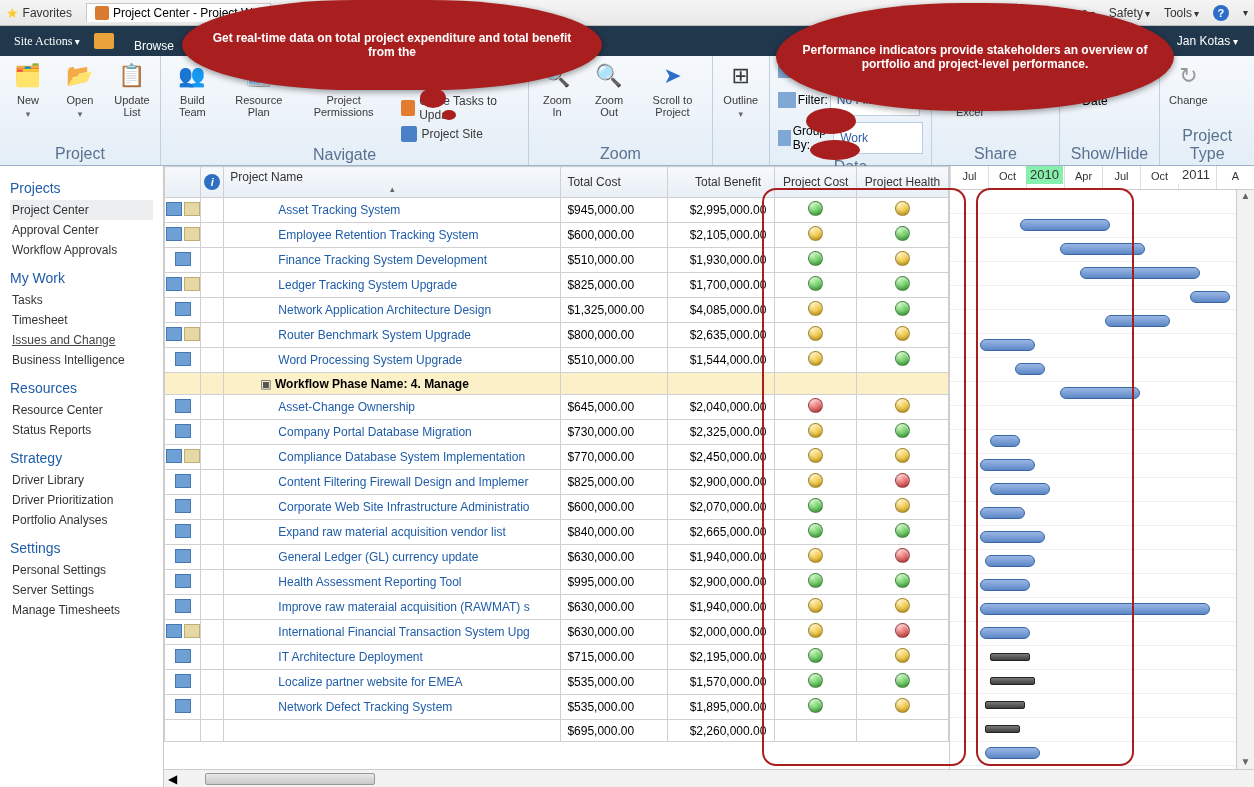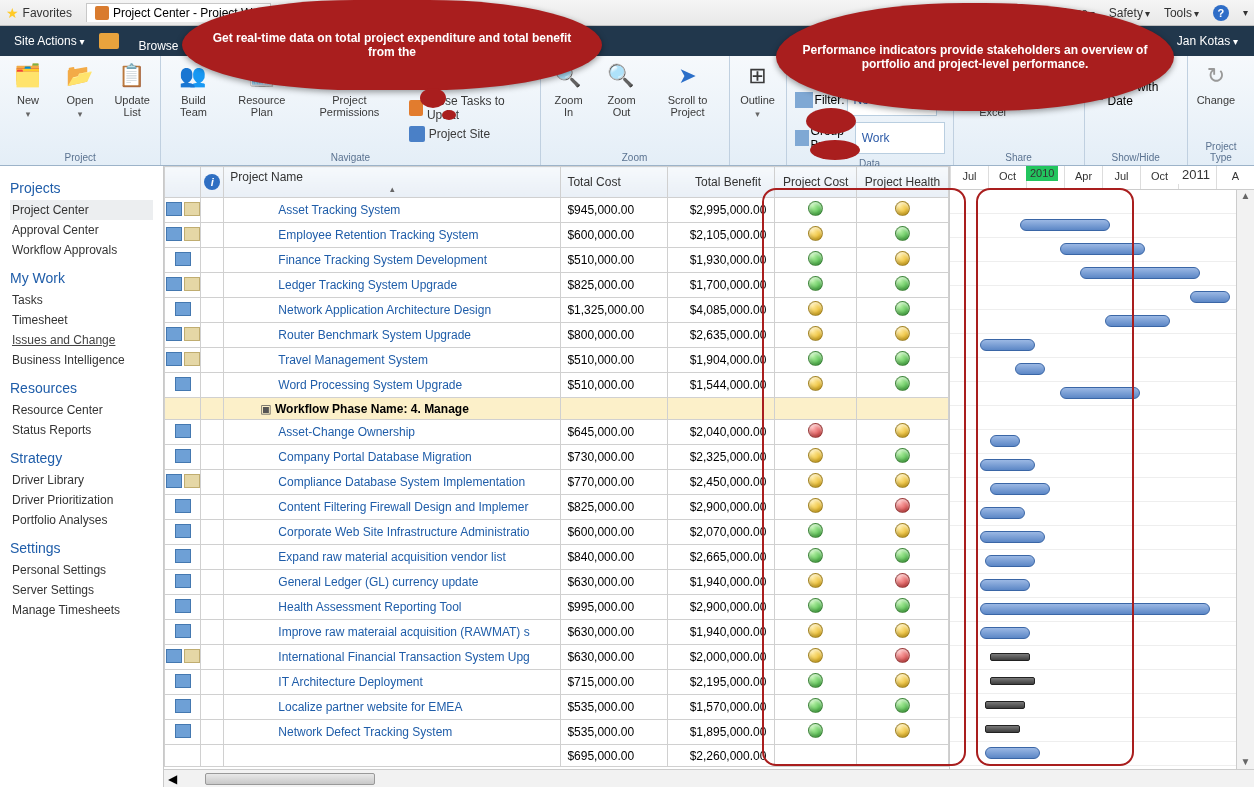--- a/index.html
+++ b/index.html
@@ -10,32 +10,32 @@
 .fav { display: flex; align-items: center; gap: 4px; color: #333; }
 .star { color: #ffca28; font-size: 14px; }
 .tab-page { background: #fff; border: 1px solid #c8c8c8; border-bottom: none; padding: 2px 8px; display: flex; align-items: center; gap: 4px; margin-left: 6px; }
 .tab-page .ico { width: 14px; height: 14px; background: #d97b2e; border-radius: 2px; }
 .browser-right { margin-left: auto; display: flex; gap: 14px; align-items: center; color: #333; }
 .browser-right .item span.caret::after { content: "▾"; margin-left: 2px; font-size: 10px; }
 .help-ico { width: 16px; height: 16px; background: #2e6dc7; border-radius: 50%; color: #fff; display: inline-flex; align-items: center; justify-content: center; font-weight: bold; font-size: 11px; }
 
 
 .siteactions-bar { height: 30px; background: #21374c; display: flex; align-items: flex-end; color: #fff; padding: 0 8px; }
-.site-actions { align-self: center; padding: 3px 6px; }
+.site-actions { align-self: center; padding: 3px 6px; font-family: Liberation Serif, serif; }
 .site-actions::after { content: " ▾"; font-size: 10px; }
 .folder-ico { width: 20px; height: 16px; background: #e8a33d; margin: 0 8px; border-radius: 2px; align-self: center;}
 .ribbon-tab { background: #f3f3f3; color: #333; border: 1px solid #9fb5c8; border-bottom: none; border-radius: 3px 3px 0 0; padding: 4px 12px; margin-right: 2px; position: relative; top: 1px;}
 .ribbon-tab.plain { background: none; border: none; color: #fff; }
 .user-name { margin-left: auto; align-self: center; padding-right: 8px;}
 .user-name::after { content: " ▾"; font-size: 10px; }
 
 
 .ribbon { height: 110px; background: linear-gradient(#f6f9fc,#e4eef7); border-bottom: 1px solid #9cb3c9; display: flex; }
 .rgroup { border-right: 1px solid #c0d0e0; display: flex; flex-direction: column; padding: 4px 8px 2px 8px; }
-.rgroup-title { text-align: center; color: #5a7290; font-size: 10px; margin-top: auto; padding-top: 2px;}
+.rgroup-title { text-align: center; color: #5a7290; font-size: 16px; margin-top: auto; padding-top: 2px;}
 .rbtns { display: flex; gap: 12px; align-items: flex-start; }
 .rbtn { display: flex; flex-direction: column; align-items: center; gap: 2px; color: #3a3a3a; min-width: 40px; cursor: pointer;}
 .rbtn .ico { width: 32px; height: 32px; display: flex; align-items: center; justify-content: center; font-size: 22px;}
 .rbtn .lbl { text-align: center; line-height: 1.1; font-size: 11px;}
 .rbtn.caret .lbl::after { content: "\A▾"; white-space: pre; font-size: 9px; color: #666;}
 .nav-links { display: flex; flex-direction: column; gap: 4px; color: #3a3a3a; padding: 2px 4px; }
 .nav-links .nl { display: flex; align-items: center; gap: 4px; cursor: pointer;}
 .nav-links .nl .mini { width: 16px; height: 16px; background: #6fa84f; border-radius: 2px;}
 .nav-links .nl.orange .mini { background: #e27c2e; }
 .nav-links .nl.blue .mini { background: #4a80c7; }
@@ -376,32 +376,20 @@
                 <td class="col-info"></td>
                 <td class="col-name"><span class="plink indent2">Router Benchmark System Upgrade</span></td>
                 <td class="col-cost">$800,000.00</td>
                 <td class="col-benefit">$2,635,000.00</td>
                 <td class="col-pc"><span class="dot y"></span></td>
                 <td class="col-ph"><span class="dot y"></span></td>
               </tr>
               <tr>
                 <td class="col-i"><span class="cell-icons">
                     <span class="mini-ico"></span>
-                    <span class="mini-ico b"></span>
-                  </span></td>
-                <td class="col-info"></td>
-                <td class="col-name"><span class="plink indent2">Travel Management System</span></td>
-                <td class="col-cost">$510,000.00</td>
-                <td class="col-benefit">$1,904,000.00</td>
-                <td class="col-pc"><span class="dot g"></span></td>
-                <td class="col-ph"><span class="dot g"></span></td>
-              </tr>
-              <tr>
-                <td class="col-i"><span class="cell-icons">
-                    <span class="mini-ico"></span>
                   </span></td>
                 <td class="col-info"></td>
                 <td class="col-name"><span class="plink indent2">Word Processing System Upgrade</span></td>
                 <td class="col-cost">$510,000.00</td>
                 <td class="col-benefit">$1,544,000.00</td>
                 <td class="col-pc"><span class="dot y"></span></td>
                 <td class="col-ph"><span class="dot g"></span></td>
               </tr>
               <tr class="group-row">
                 <td class="col-i"></td>
@@ -647,21 +635,21 @@
               <div class="gbar dark" style="left: 35px; width: 40px;"></div>
             </div>
             <div class="grow">
               <div class="gbar dark" style="left: 35px; width: 35px;"></div>
             </div>
             <div class="grow">
               <div class="gbar" style="left: 35px; width: 55px;"></div>
             </div>
           </div>
         <div class="gantt-vscroll"></div>
-      <div class="gh-yr" style="position: absolute; left: 76px; top: -1px; background: #22c55e; font-size: 11px;">2010</div>
+      <div class="gh-yr" style="position: absolute; left: 76px; top: -1px; background: #86efac; font-size: 13px;">2010</div>
           <div class="gh-yr" style="position: absolute; left: 228px; top: -1px; background: rgb(255, 255, 255); font-size: 13px;">2011</div>
         </div>
     </div>
     <div class="hscroll">
       <span style="padding:0 4px">◀</span>
         <div class="thumb"></div>
     </div>
   </div>
 </div>
 

